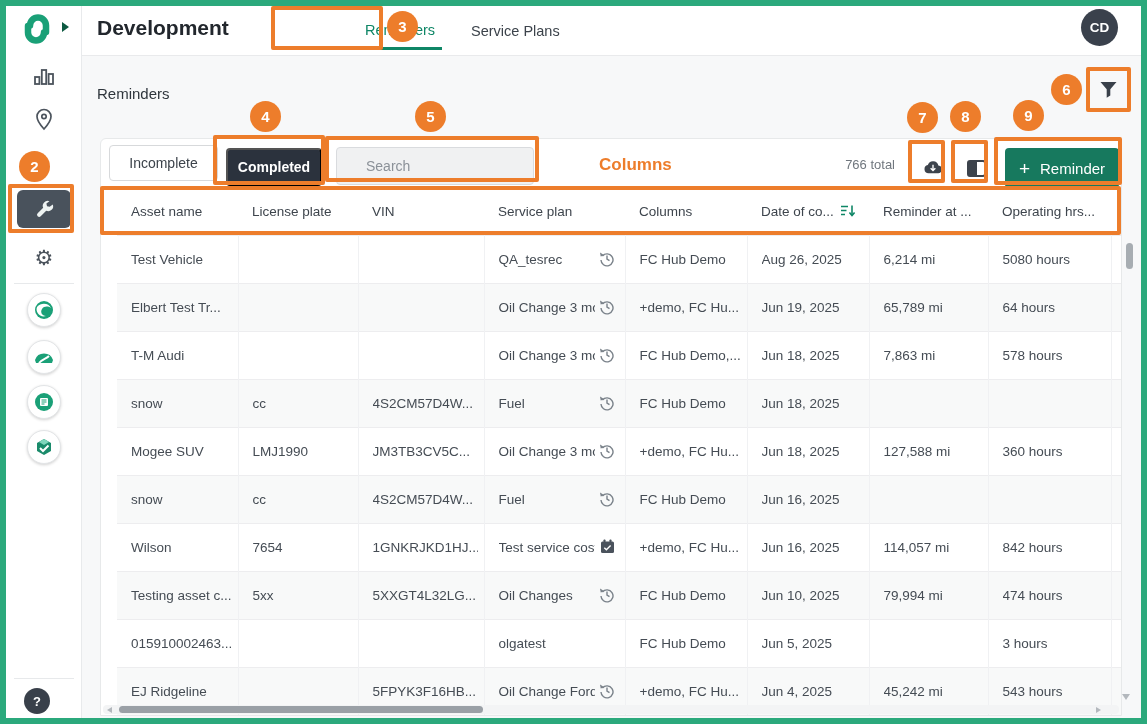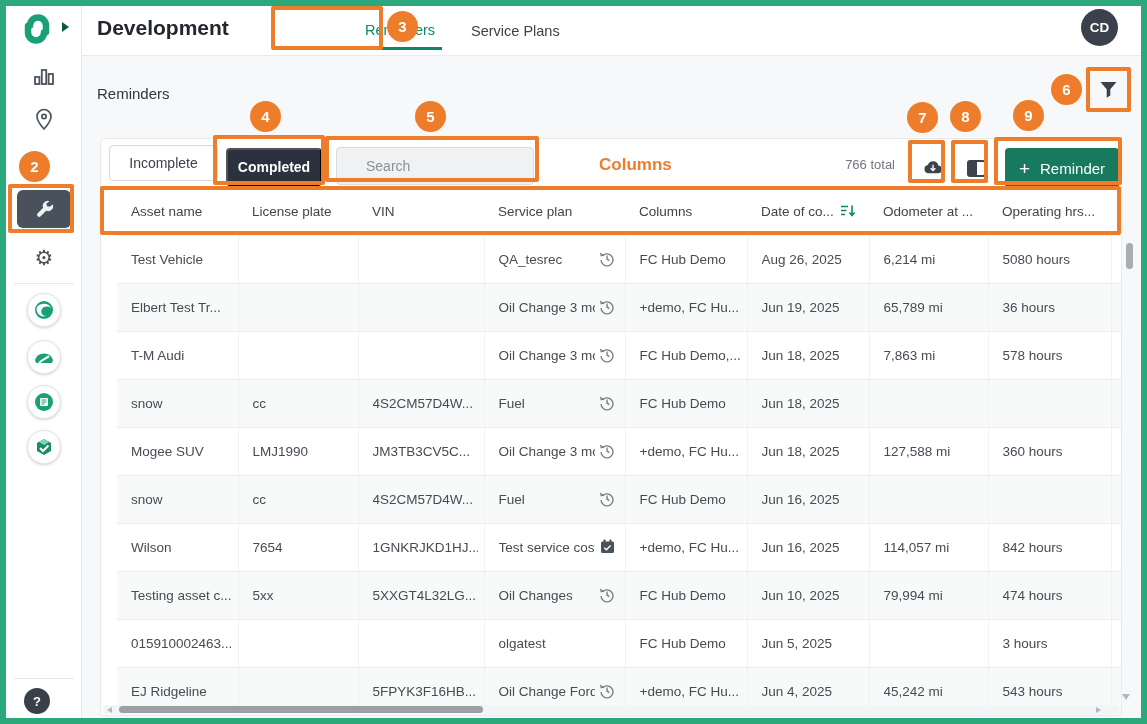--- a/index.html
+++ b/index.html
@@ -219,21 +219,21 @@
               <th class="c4"><span>Columns</span></th>
               <th class="c5"><span>Date of co...</span><svg class="sort-ic" width="16" height="14" viewBox="0 0 16 14">
                   <g stroke="#0e8666" stroke-width="1.6" fill="none">
                     <path d="M1 2.5h7"></path>
                     <path d="M1 6.5h5.5"></path>
                     <path d="M1 10.5h4"></path>
                     <path d="M12 1.5v9.5"></path>
                     <path d="M9.4 8.6l2.6 3 2.6-3"></path>
                   </g>
                 </svg></th>
-              <th class="c6"><span>Odometer at ...</span></th>
+              <th class="c6"><span>Reminder at ...</span></th>
               <th class="c7"><span>Operating hrs...</span></th>
               <th class="c8"><span>PT</span></th>
             </tr>
           </thead>
         <tbody id="tbody">
             <tr>
               <td class="c0">
                 <span class="cell-tx">Test Vehicle</span>
               </td>
               <td class="c1">
@@ -291,21 +291,21 @@
               <td class="c4">
                 <span class="cell-tx">+demo, FC Hu...</span>
               </td>
               <td class="c5">
                 <span class="cell-tx">Jun 19, 2025</span>
               </td>
               <td class="c6">
                 <span class="cell-tx">65,789 mi</span>
               </td>
               <td class="c7">
-                <span class="cell-tx">36 hours</span>
+                <span class="cell-tx">64 hours</span>
               </td>
               <td class="c8">
                 <span class="cell-tx"></span>
               </td>
             </tr>
             <tr>
               <td class="c0">
                 <span class="cell-tx">T-M Audi</span>
               </td>
               <td class="c1">

